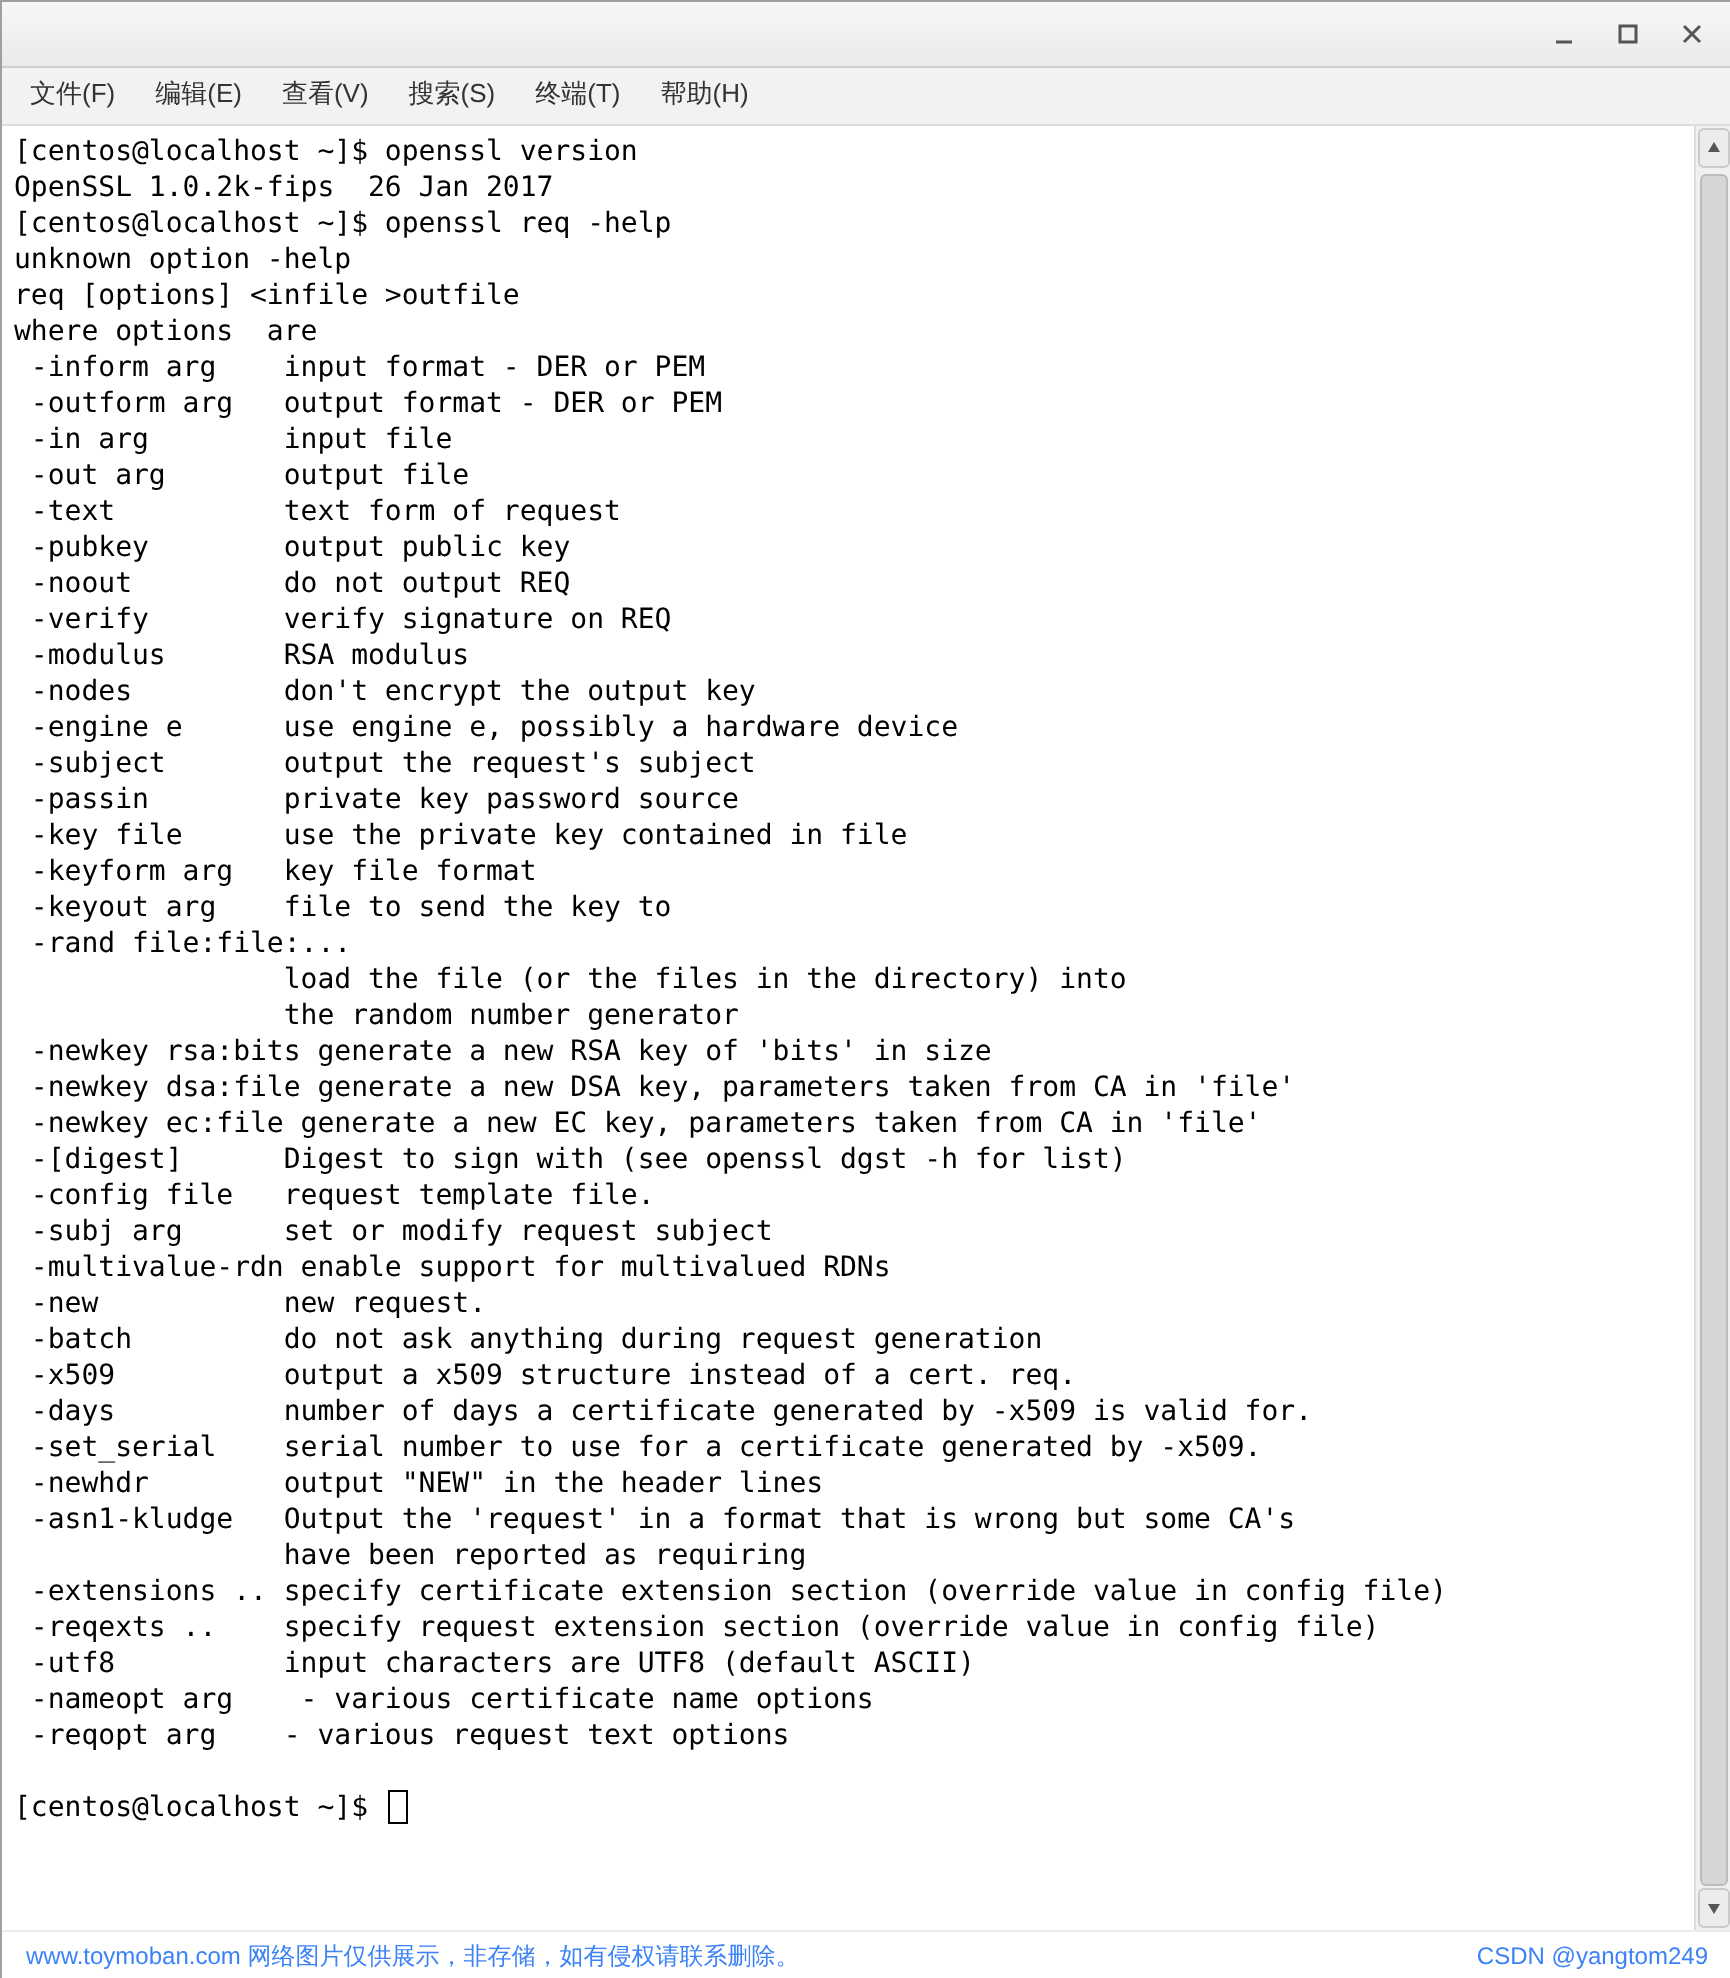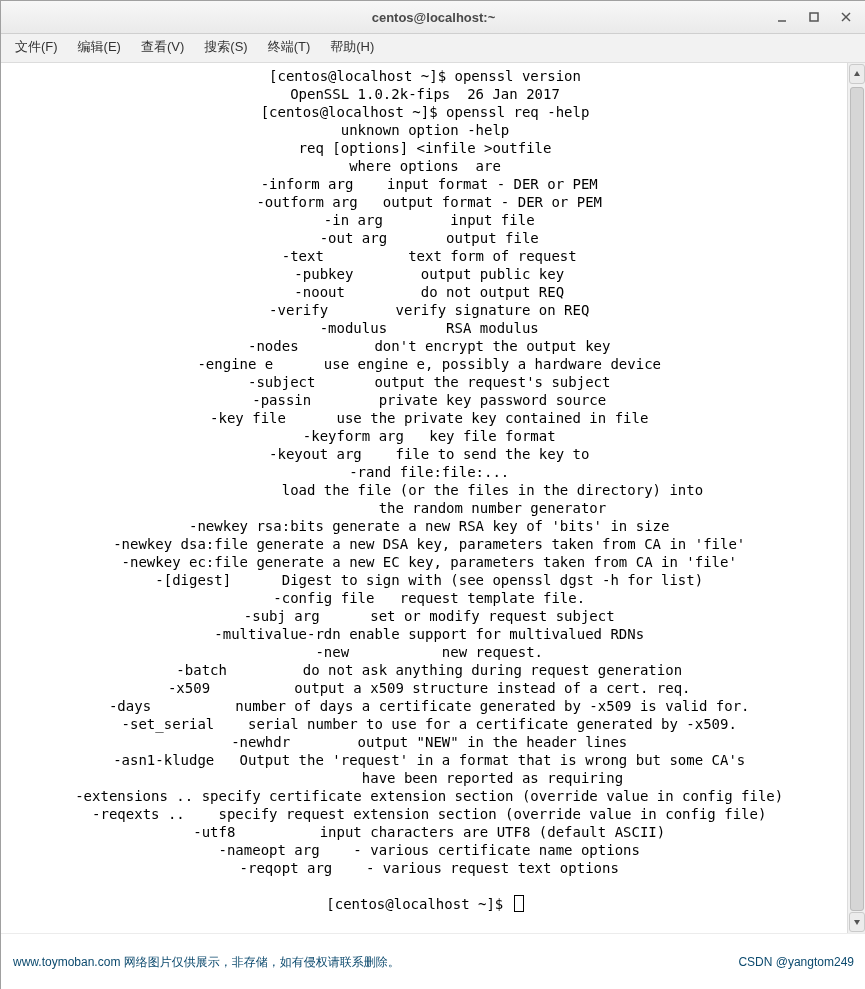--- a/index.html
+++ b/index.html
@@ -14,46 +14,45 @@
   .titlebar .title{position:absolute;left:0;right:0;text-align:center;font-weight:bold;}
   .winbtns{margin-left:auto;display:flex;gap:0;padding-right:4px;}
   .winbtn{width:32px;height:28px;display:flex;align-items:center;justify-content:center;
           cursor:pointer;}
   .winbtn svg{width:12px;height:12px;stroke:#555;stroke-width:1.5;fill:none;}
   
   .menubar{height:28px;background:#f2f2f2;border-bottom:1px solid #dcdcdc;
            display:flex;align-items:flex-start;padding:0 4px;font-size:13px;color:#333;}
   .menuitem{padding:4px 10px;cursor:pointer;}
   
-  .term-wrap{flex:1;display:flex;overflow:hidden;background:#fff;text-align:center;}
+  .term-wrap{flex:1;display:flex;overflow:hidden;background:#fff;}
   .terminal{flex:1;overflow-y:auto;padding:4px 4px 4px 6px;
             font-family:"DejaVu Sans Mono","Liberation Mono",Consolas,monospace;
             font-size:14px;line-height:18px;color:#000;white-space:pre;}
   .cursor{display:inline-block;width:8px;height:15px;border:1px solid #000;
           vertical-align:text-bottom;margin-left:2px;}
   .scrollbar{width:18px;background:#f0f0f0;border-left:1px solid #dcdcdc;
              display:flex;flex-direction:column;}
   .sb-btn{height:18px;display:flex;align-items:center;justify-content:center;
           background:#ececec;border:1px solid #cacaca;border-radius:3px;margin:1px;}
   .sb-btn svg{width:8px;height:8px;fill:#555;}
   .sb-track{flex:1;position:relative;margin:2px;}
   .sb-thumb{position:absolute;left:0;right:0;top:0;height:100%;
             background:#d6d6d6;border:1px solid #bcbcbc;border-radius:3px;}
   
   .footer{height:24px;display:flex;align-items:center;justify-content:space-between;
-          padding:16px 12px;font-size:12px;color:#0c4a6e;background:#fff;
+          padding:0 12px;font-size:12px;color:#3b82f6;background:#fff;
           border-top:1px solid #ececec;}
 </style>
 </head>
 <body>
 
 <div class="window">
 
   <div class="titlebar">
-    <div class="title">centos@localhost:~</div>
     <div class="winbtns">
       <div class="winbtn">
         <svg viewBox="0 0 12 12">
             <line x1="2" y1="10" x2="10" y2="10"></line>
           </svg>
       </div>
       <div class="winbtn">
         <svg viewBox="0 0 12 12">
             <rect x="2" y="2" width="8" height="8"></rect>
           </svg>

